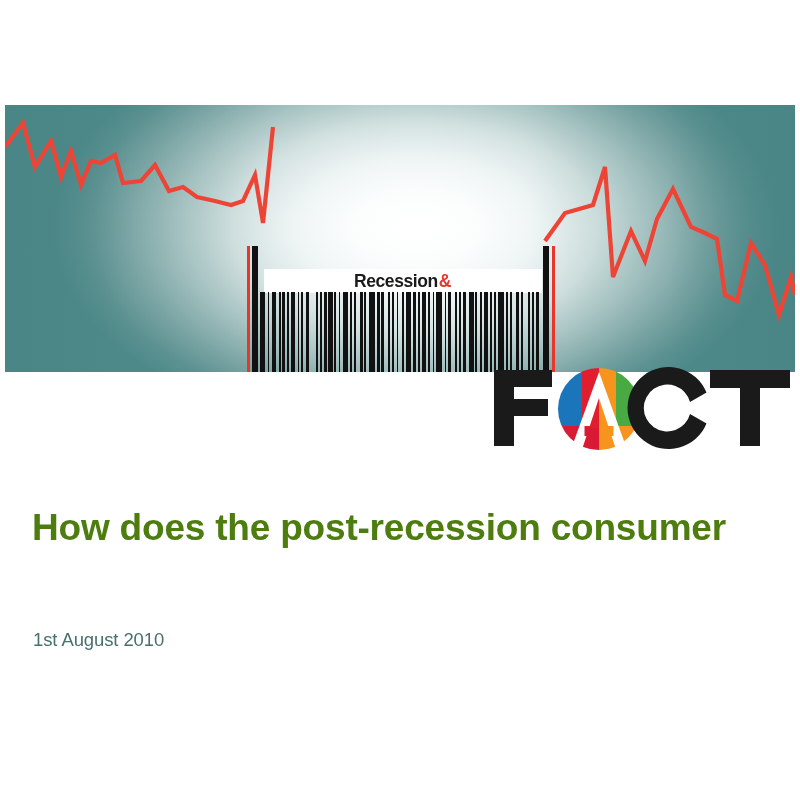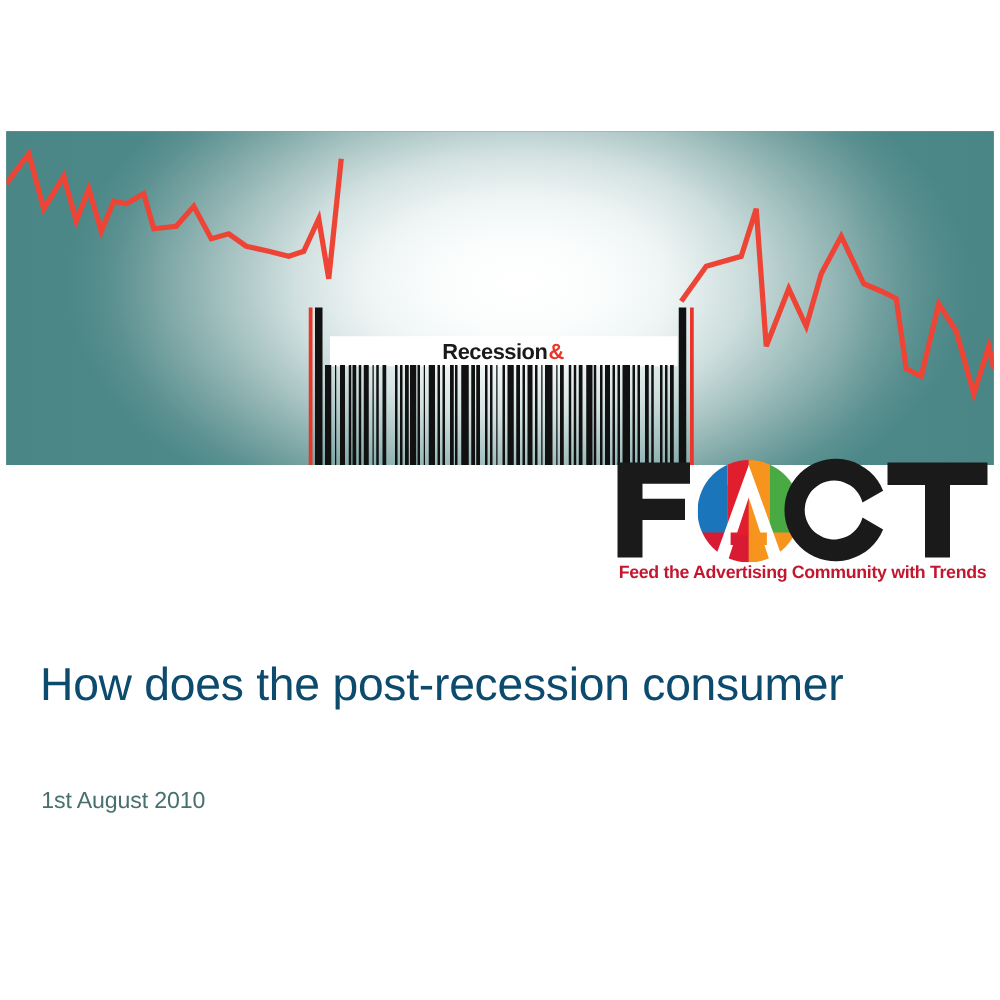--- a/index.html
+++ b/index.html
@@ -145,27 +145,27 @@
     font-size: 14.2px;
     letter-spacing: -0.25px;
     color: #c2172f;
     white-space: nowrap;
   }
 
   
   .headline {
     position: absolute;
     left: 32px;
-    top: 524px;
+    top: 504px;
     width: 730px;
     font-family: "Liberation Sans", sans-serif;
     font-size: 37px;
     line-height: 48px;
-    font-weight: normal;
-    color: #0c4a6e;
+    font-weight: bold;
+    color: #4d7c0f;
     margin: 0;
     letter-spacing: -0.2px;
   }
   .headline .l2 { display: block; }
   .subdate {
     position: absolute;
     left: 33px;
     top: 629px;
     font-family: "Liberation Sans", sans-serif;
     font-size: 18.5px;
@@ -298,21 +298,20 @@
           <rect x="41" y="20" width="17" height="40" fill="#f7941e"></rect>
         </g>
       </g>
 
       <path fill="#1a1a1a" d="M218.5 26.5 a41 41 0 1 0 0 31 l-16.5 -9.5 a23.5 23.5 0 1 1 0 -12 z"></path>
       <circle cx="200" cy="42" r="23.5" fill="none"></circle>
 
       <path fill="#1a1a1a" d="M222 4 h80 v18 h-30 v58 h-20 v-58 h-30 z"></path>
     </svg>
 
-    <div class="logo-tagline">Feed the Advertising Community with Trends</div>
   </div>
 
   <h1 class="headline">
     <span class="l1">How does the post-recession consumer</span>
   </h1>
 
   <div class="subdate">1st August 2010</div>
 
 </div>
 

